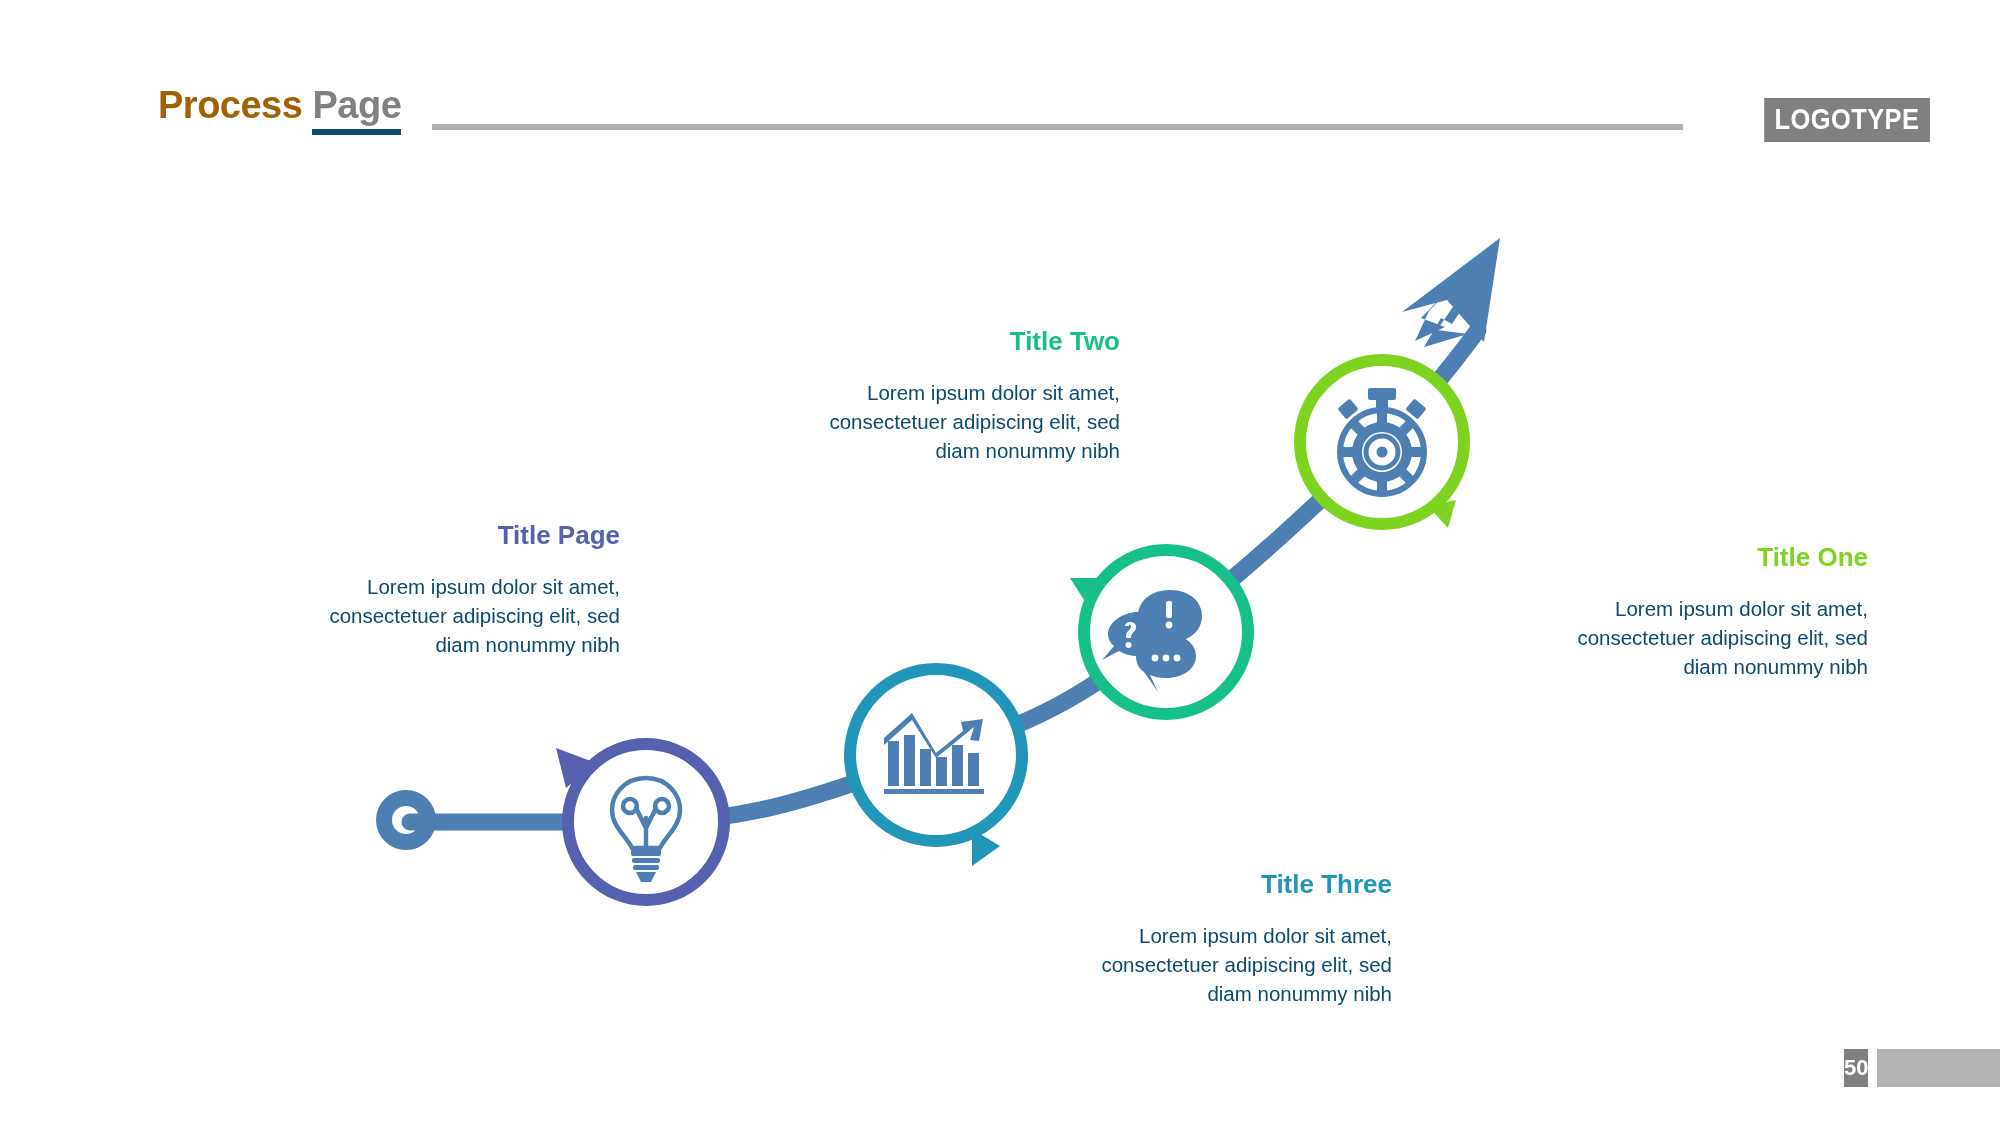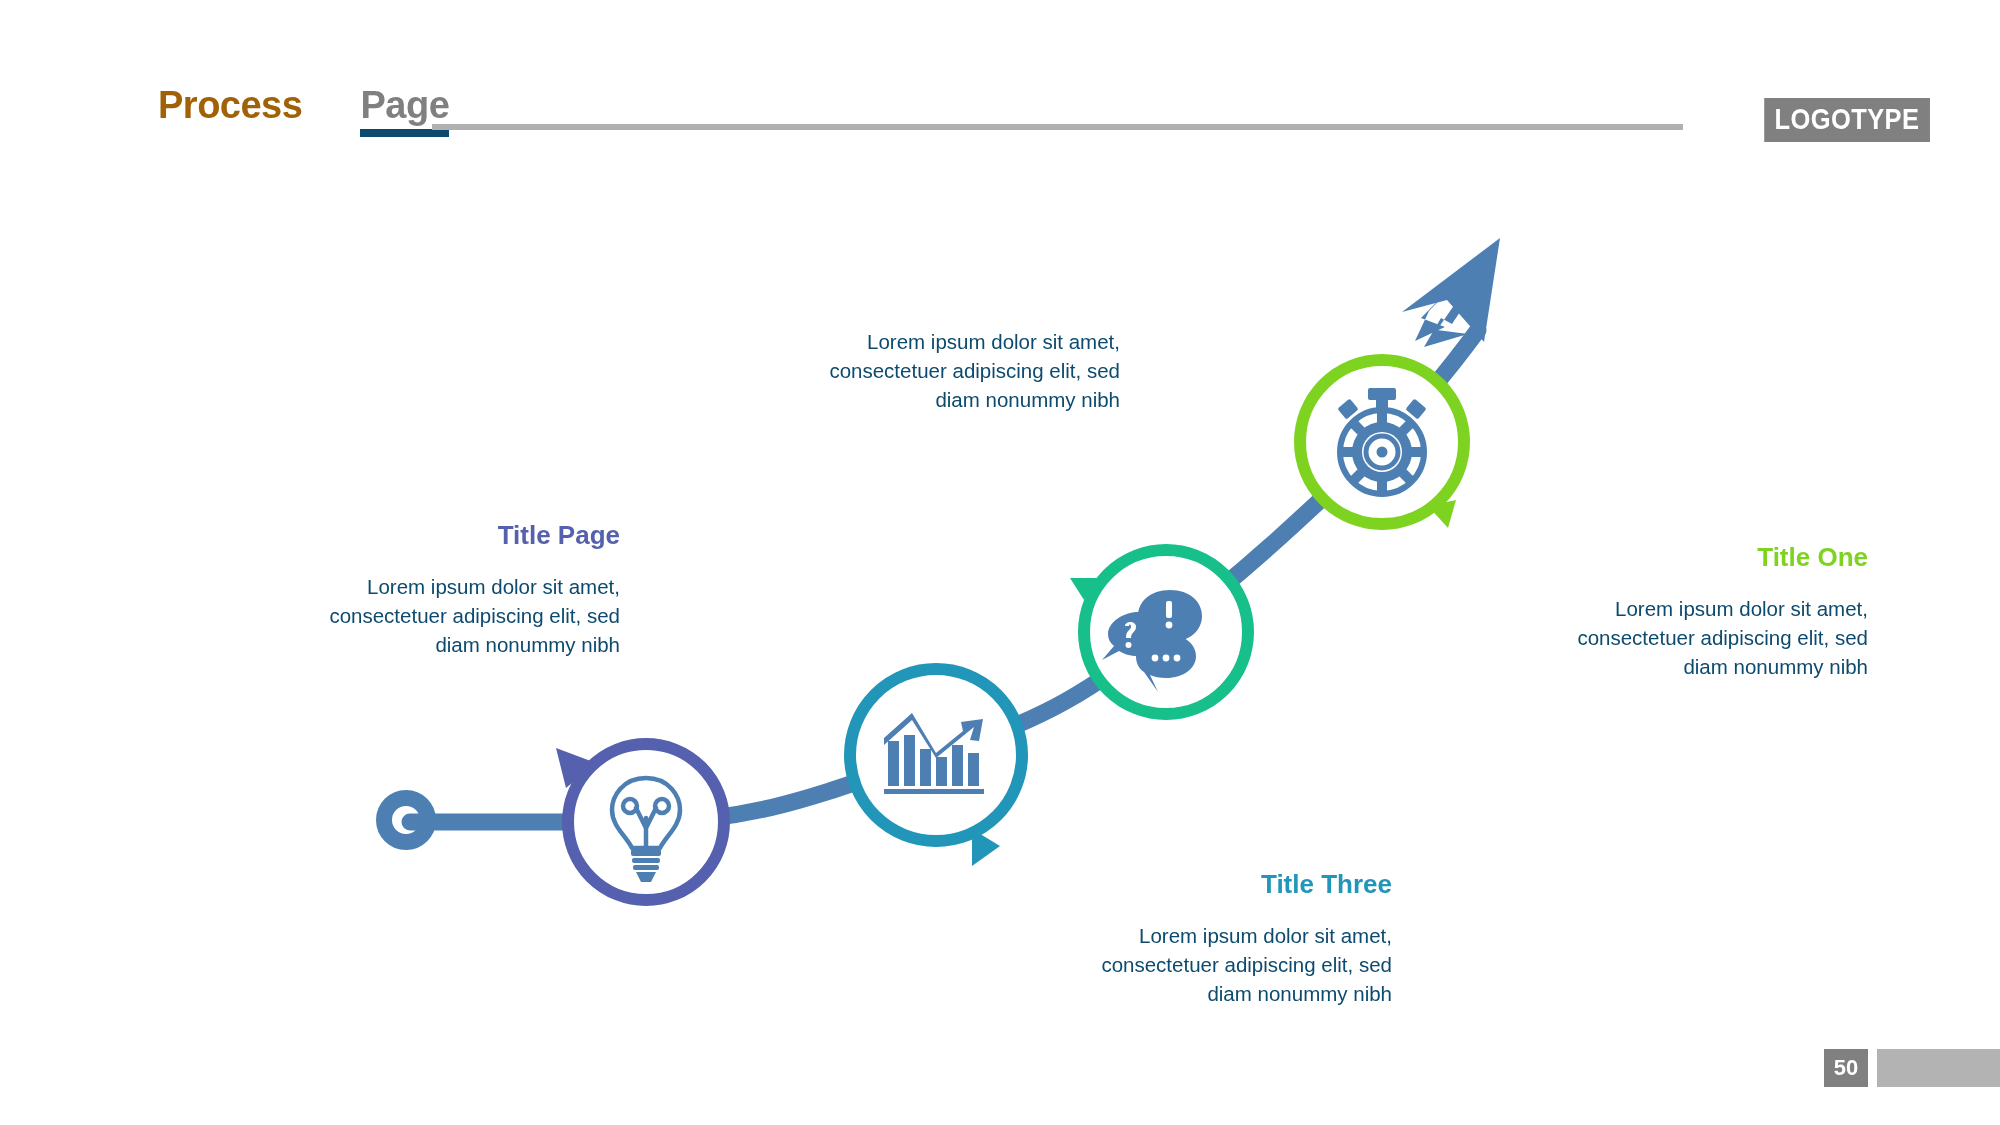--- a/index.html
+++ b/index.html
@@ -29,23 +29,22 @@
     top: 86px;
     font-size: 38px;
     font-weight: bold;
     letter-spacing: -0.5px;
     white-space: nowrap;
     line-height: 1;
   }
   #page-title .t-light { color: #a16207; }
   #page-title .t-dark  {
     color: #808080;
-    border-bottom: 8px solid #0c4a6e;
+    border-bottom: 6px solid #0c4a6e;
     padding-bottom: 3px;
-    margin-left: 48px;
   }
   #header-rule {
     position: absolute;
     left: 432px;
     top: 124px;
     width: 1251px;
     height: 6px;
     background: #b0b0b0;
   }
   #logotype-badge {
@@ -117,21 +116,21 @@
     width: 2000px; height: 90px;
   }
   #page-number {
     position: absolute;
     right: 132px;
     bottom: 38px;
     background: #808080;
     color: #ffffff;
     font-size: 22px;
     font-weight: bold;
-    width: 44px;
+    width: 24px;
     height: 38px;
     line-height: 38px;
     text-align: center;
   }
   #footer-bar {
     position: absolute;
     right: 0;
     bottom: 38px;
     width: 123px;
     height: 38px;
@@ -257,20 +256,21 @@
       </g>
     </g>
   </svg>
 
   <div class="step-text align-left" id="text-one">
     <div class="step-title">Title One</div>
     <div class="step-body">Lorem ipsum dolor sit amet, consectetuer adipiscing elit, sed diam nonummy nibh</div>
   </div>
 
   <div class="step-text align-right" id="text-two">
+    <div class="step-title">Title Two</div>
     <div class="step-body">Lorem ipsum dolor sit amet, consectetuer adipiscing elit, sed diam nonummy nibh</div>
   </div>
 
   <div class="step-text align-left" id="text-three">
     <div class="step-title">Title Three</div>
     <div class="step-body">Lorem ipsum dolor sit amet, consectetuer adipiscing elit, sed diam nonummy nibh</div>
   </div>
 
   <div class="step-text align-right" id="text-four">
     <div class="step-title">Title Page</div>

